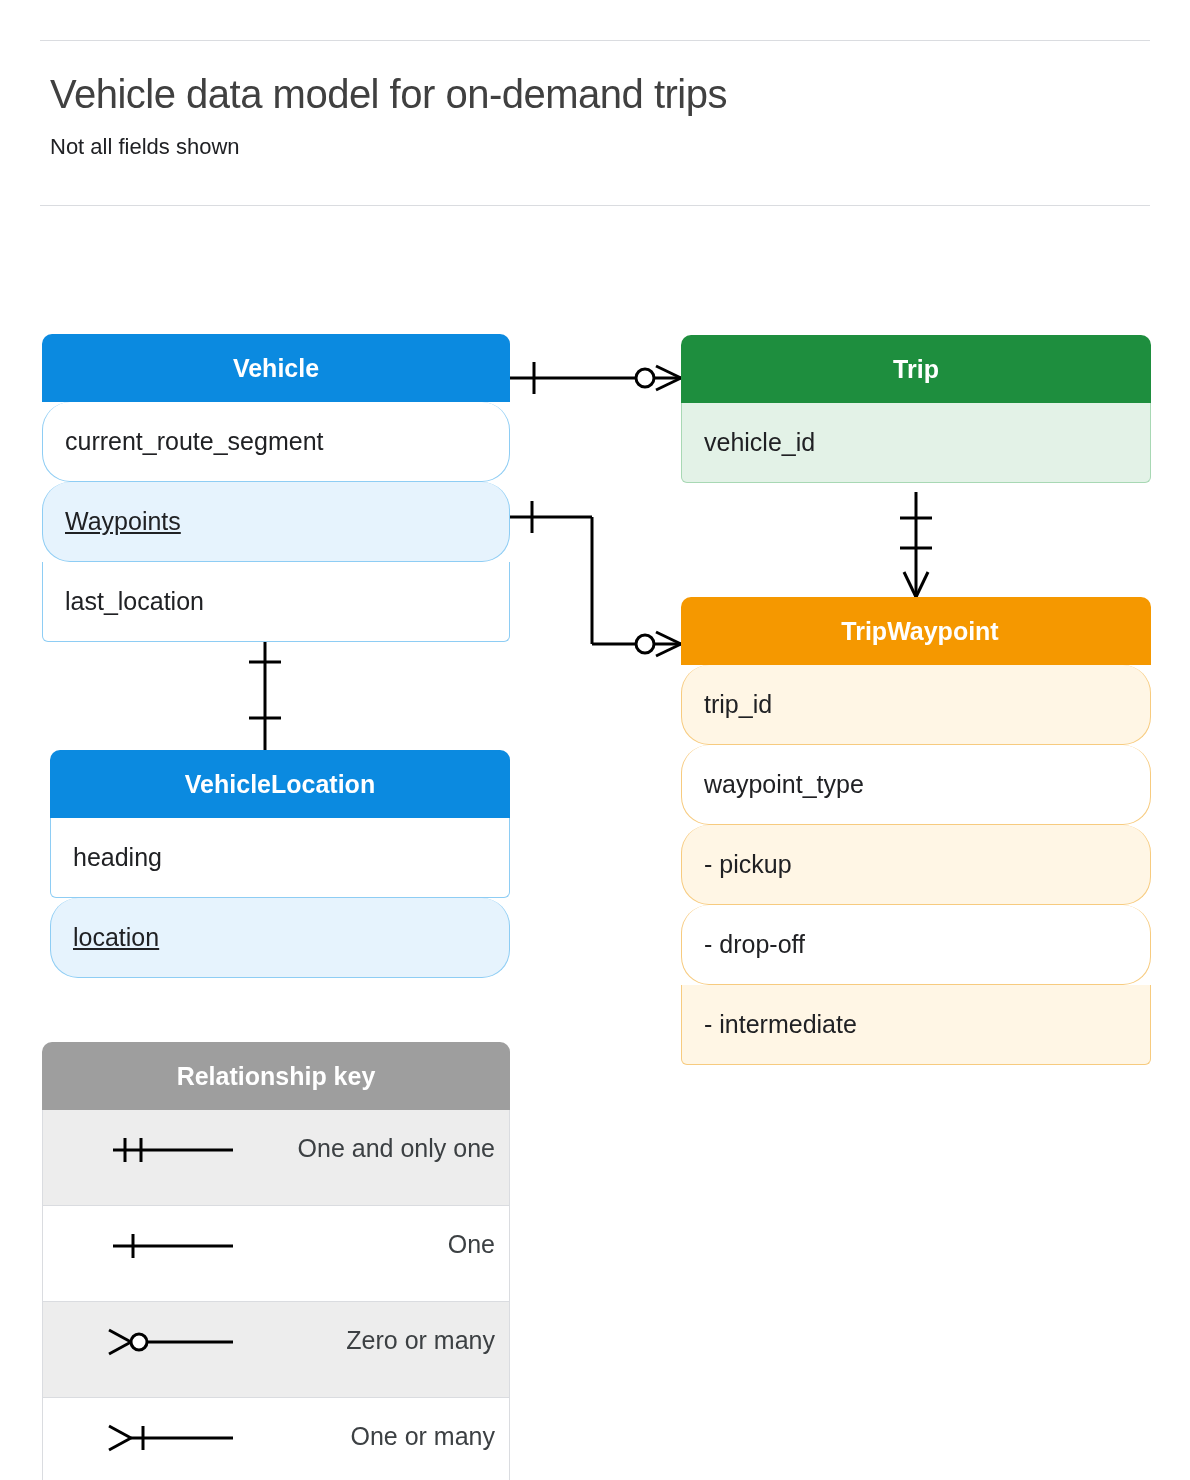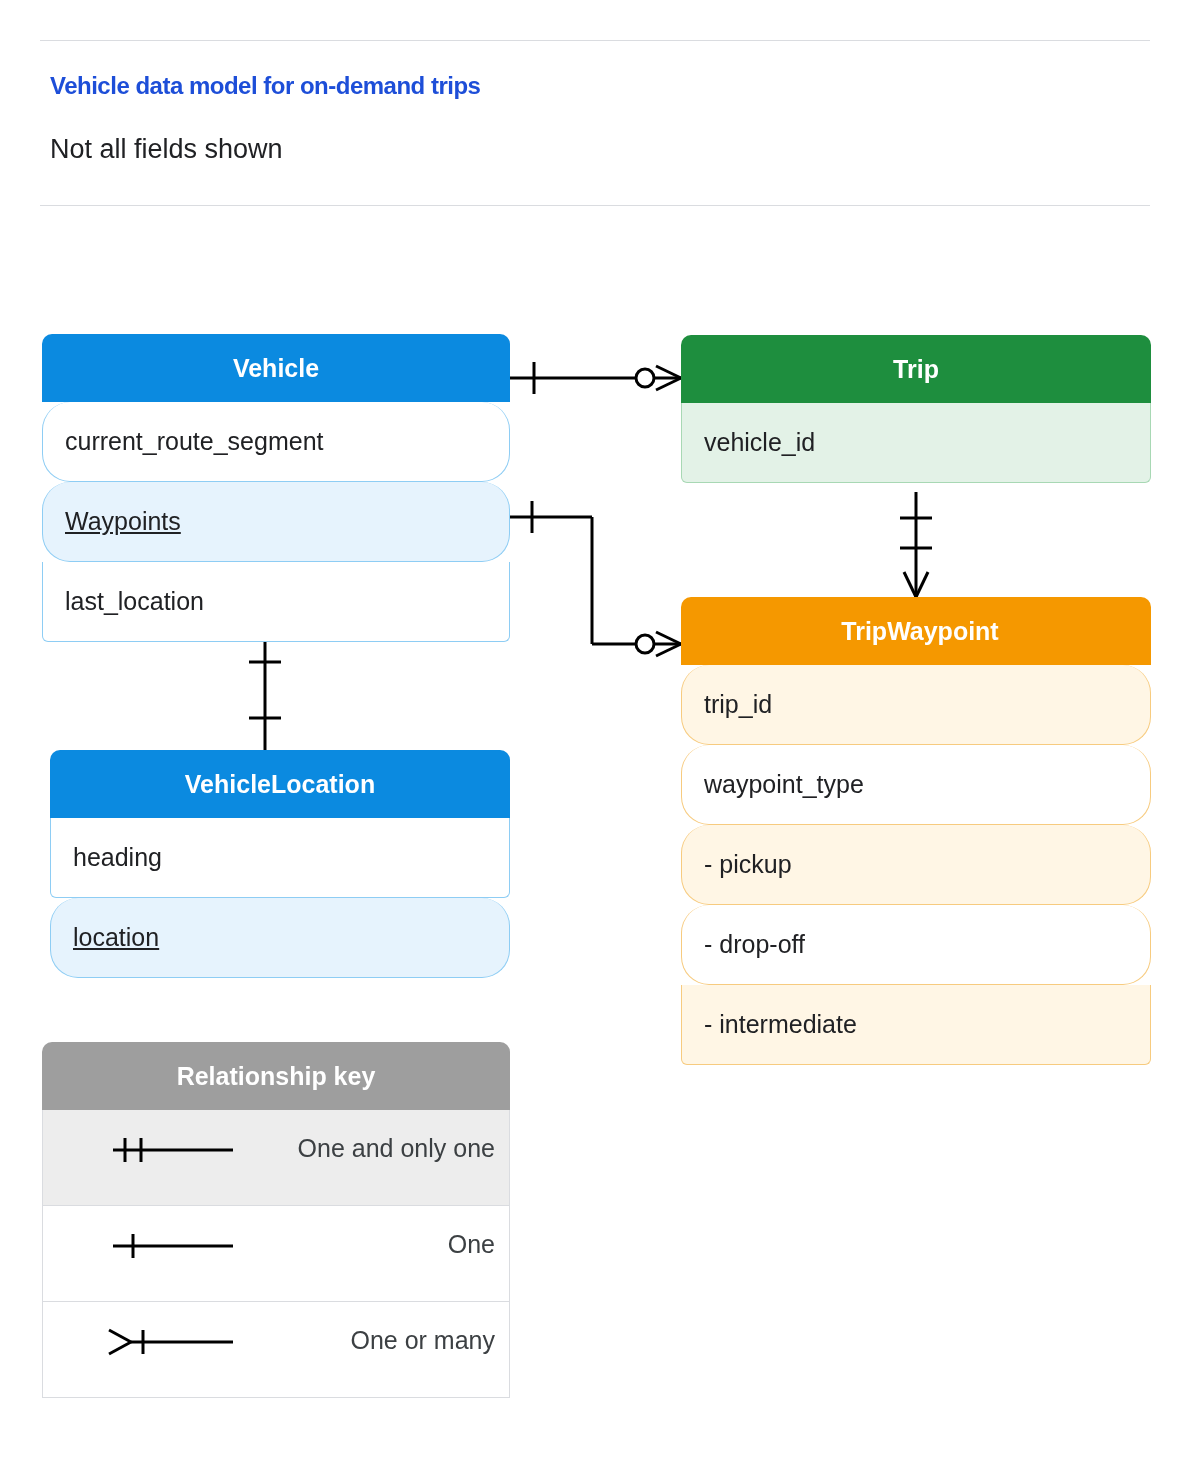--- a/index.html
+++ b/index.html
@@ -30,31 +30,31 @@
     left: 40px;
     top: 205px;
     width: 1110px;
     height: 1px;
     background: #dadce0;
   }
   #page-title {
     position: absolute;
     left: 50px;
     top: 72px;
-    font-size: 24px;
-    font-weight: bold;
+    font-size: 40px;
+    font-weight: normal;
     letter-spacing: -0.5px;
-    color: #1d4ed8;
+    color: #404040;
     white-space: nowrap;
   }
   #page-subtitle {
     position: absolute;
     left: 50px;
     top: 134px;
-    font-size: 27px;
+    font-size: 22px;
     color: #202124;
     white-space: nowrap;
   }
 
   
   .entity {
     position: absolute;
     box-sizing: border-box;
   }
   .entity-header {
@@ -239,20 +239,31 @@
   <div class="legend-row">
     <svg class="legend-glyph" viewBox="0 0 140 32">
       <g stroke="#000000" stroke-width="3" fill="none">
         <line x1="10" y1="16" x2="130" y2="16"></line>
         <line x1="30" y1="4" x2="30" y2="28"></line>
       </g>
     </svg>
     <div class="legend-label">One</div>
   </div>
 
+  <div class="legend-row alt">
+    <svg class="legend-glyph" viewBox="0 0 140 32">
+      <g stroke="#000000" stroke-width="3" fill="none">
+        <line x1="44" y1="16" x2="130" y2="16"></line>
+        <line x1="6" y1="4" x2="28" y2="16"></line>
+        <line x1="6" y1="28" x2="28" y2="16"></line>
+        <circle cx="36" cy="16" r="8" fill="#ffffff"></circle>
+      </g>
+    </svg>
+    <div class="legend-label">Zero or many</div>
+  </div>
 
   <div class="legend-row">
     <svg class="legend-glyph" viewBox="0 0 140 32">
       <g stroke="#000000" stroke-width="3" fill="none">
         <line x1="28" y1="16" x2="130" y2="16"></line>
         <line x1="6" y1="4" x2="28" y2="16"></line>
         <line x1="6" y1="28" x2="28" y2="16"></line>
         <line x1="40" y1="4" x2="40" y2="28"></line>
       </g>
     </svg>

